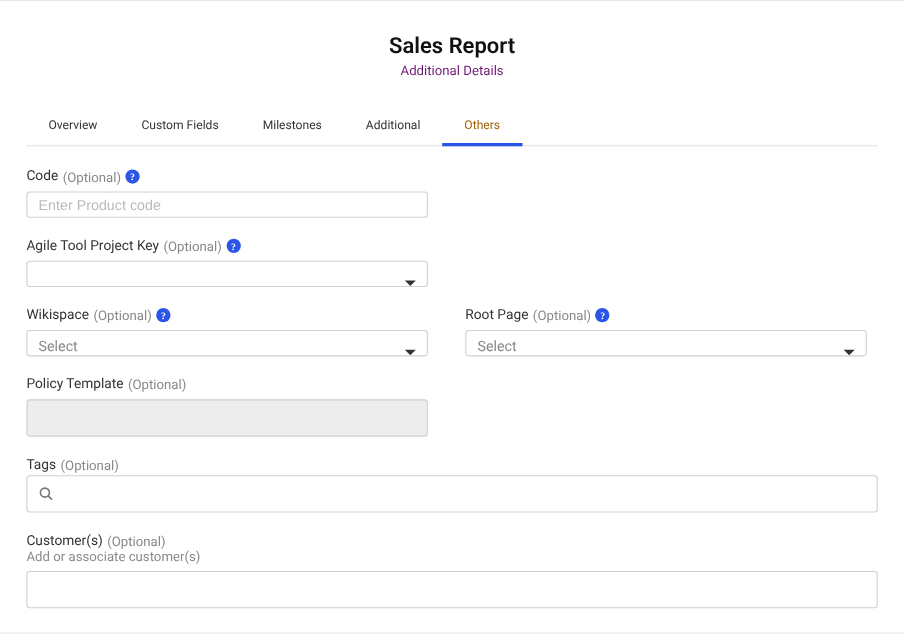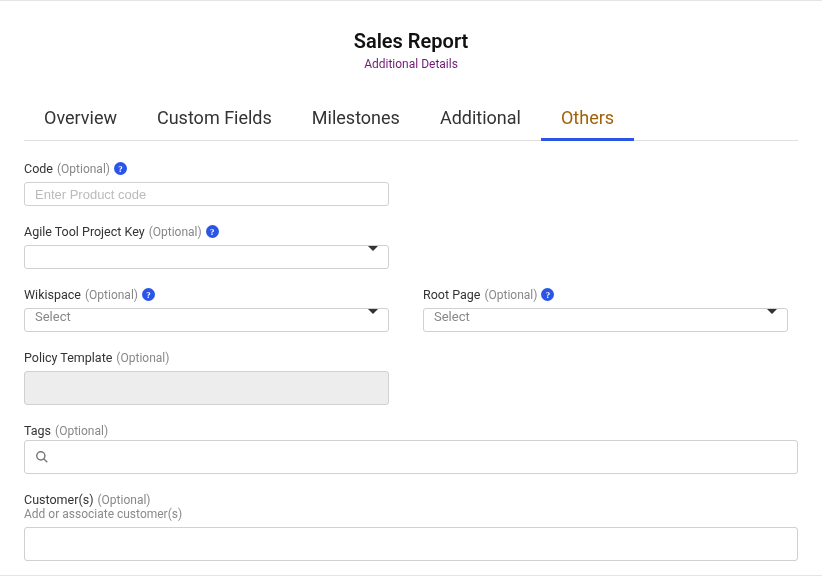--- a/index.html
+++ b/index.html
@@ -35,21 +35,21 @@
       color: #701a75;
       margin-top: 4px;
     }
     .tabs {
       display: flex;
       border-bottom: 1px solid #e0e0e0;
       margin-top: 18px;
     }
     .tab {
       padding: 10px 20px;
-      font-size: 18px;
+      font-size: 11px;
       color: #333;
       cursor: pointer;
       border-bottom: 3px solid transparent;
       margin-bottom: -1px;
     }
     .tab.active {
       color: #a16207;
       border-bottom: 3px solid #2b55e6;
     }
     .form-body {
@@ -110,21 +110,21 @@
       font-size: 13px;
       color: #333;
       background: #fff;
       outline: none;
     }
     .text-input::placeholder {
       color: #bbb;
     }
     .select-input {
       display: flex;
-      align-items: flex-start;
+      align-items: flex-end;
       justify-content: space-between;
       cursor: pointer;
       color: #888;
     }
     .select-input .placeholder-text {
       color: #888;
     }
     .caret {
       width: 0;
       height: 0;

